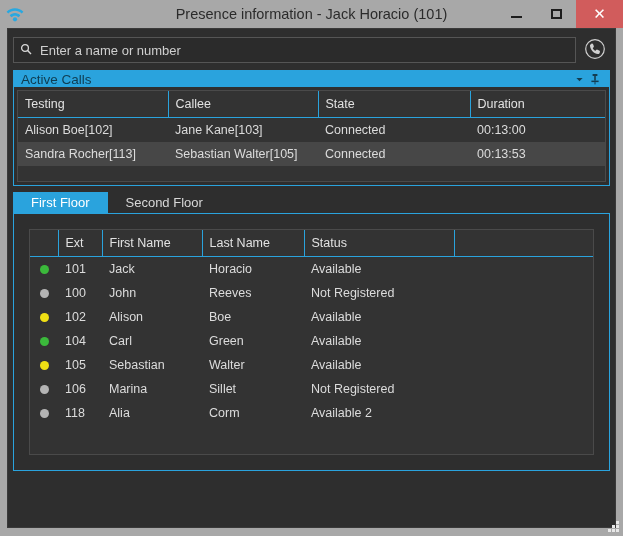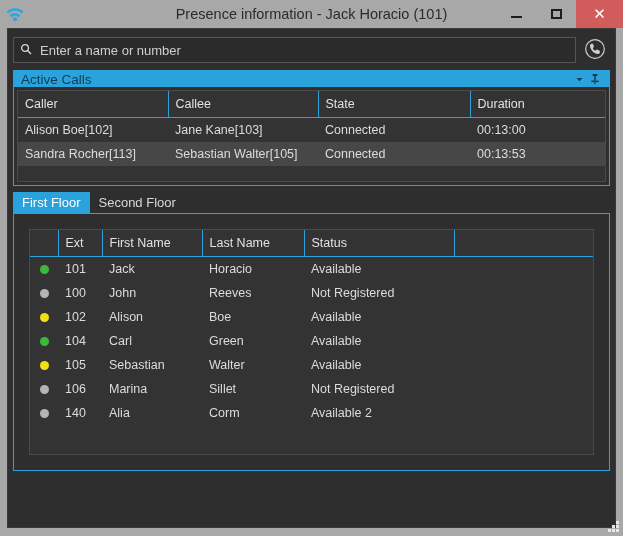--- a/index.html
+++ b/index.html
@@ -203,21 +203,21 @@
   
   #tabs {
     display: flex;
     align-items: flex-end;
     margin: 6px 0 0 5px;
     height: 21px;
   }
   .tab {
     height: 21px;
     line-height: 21px;
-    padding: 0 9px;
+    padding: 0 18px;
     font-size: 13px;
     color: #d8d8d8;
     background: transparent;
     cursor: default;
     border: none;
     font-family: "Liberation Sans", sans-serif;
   }
   .tab.active {
     background: #2aa3dd;
     color: #ffffff;
@@ -336,21 +336,21 @@
       <div id="active-calls-grid-wrap">
         <table class="grid" id="active-calls-grid">
           <colgroup>
             <col style="width:150px">
               <col style="width:150px">
               <col style="width:152px">
               <col>
           </colgroup>
           <thead>
             <tr>
-              <th>Caller</th>
+              <th>Testing</th>
               <th>Callee</th>
               <th>State</th>
               <th>Duration</th>
             </tr>
           </thead>
           <tbody>
             <tr class="row">
               <td>Alison Boe[102]</td>
               <td>Jane Kane[103]</td>
               <td>Connected</td>
@@ -437,21 +437,21 @@
               <tr class="row">
                 <td class="dot-cell"><span class="dot" style="background: rgb(180, 180, 180);"></span></td>
                 <td>106</td>
                 <td>Marina</td>
                 <td>Sillet</td>
                 <td>Not Registered</td>
                 <td></td>
               </tr>
               <tr class="row">
                 <td class="dot-cell"><span class="dot" style="background: rgb(180, 180, 180);"></span></td>
-                <td>140</td>
+                <td>118</td>
                 <td>Alia</td>
                 <td>Corm</td>
                 <td>Available 2</td>
                 <td></td>
               </tr>
             </tbody>
         </table>
       </div>
     </div>
   </div>

